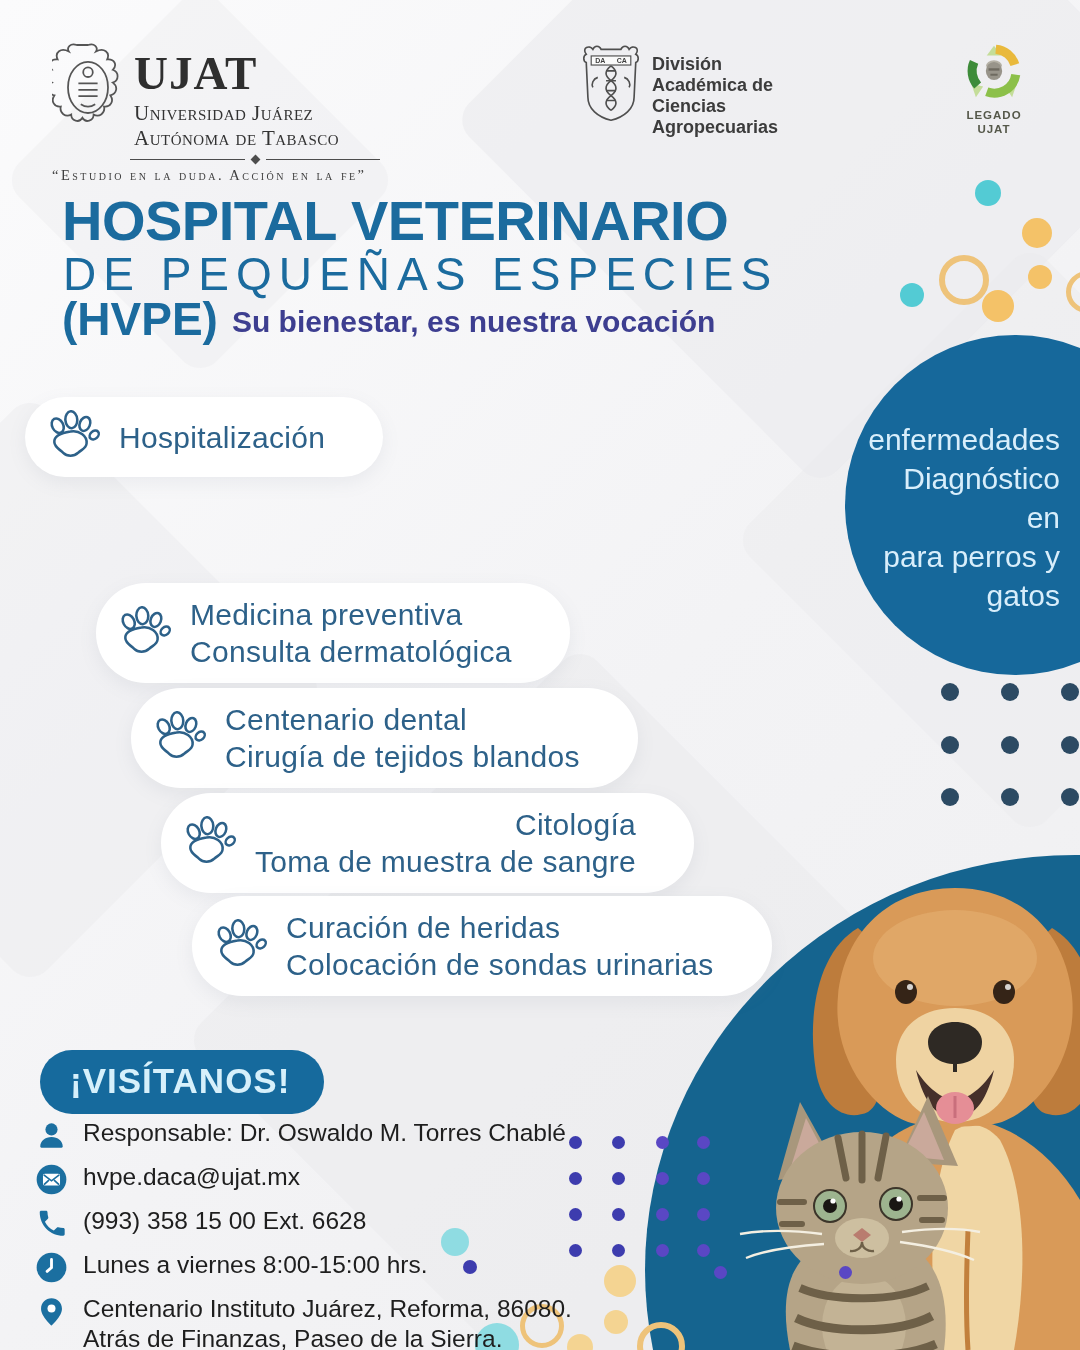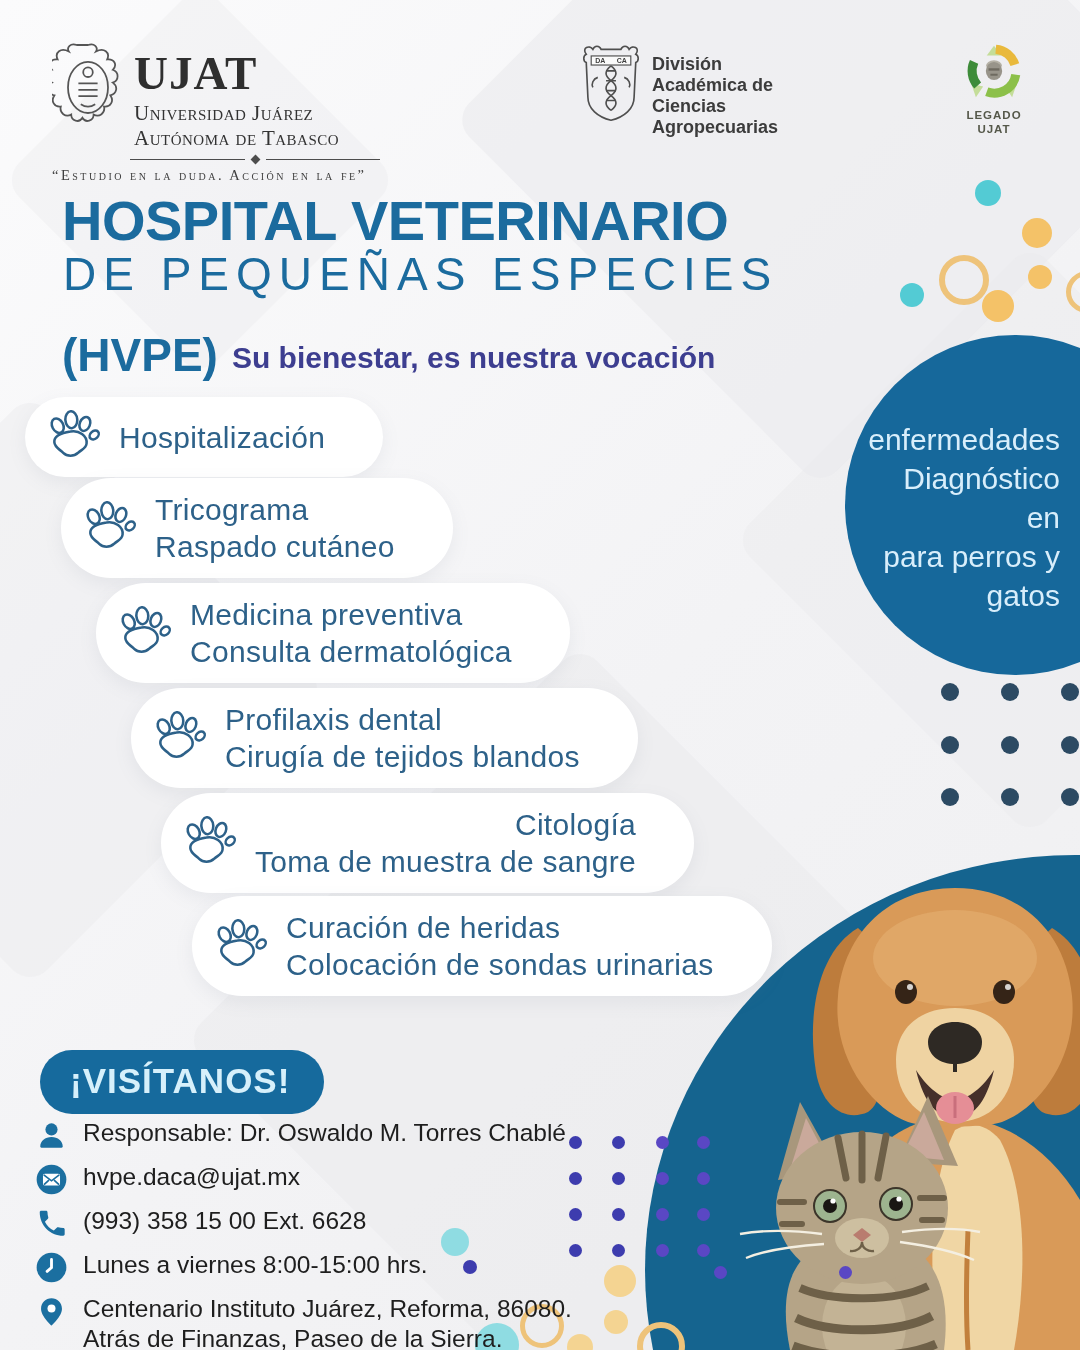--- a/index.html
+++ b/index.html
@@ -26,21 +26,21 @@
 
   .hdr-daca{position:absolute;left:578px;top:38px;display:flex;gap:8px;align-items:flex-start;}
   .daca-text{font-size:18px;font-weight:700;color:#3c3c3c;line-height:21px;margin-top:16px;}
 
   .hdr-legado{position:absolute;left:952px;top:42px;width:84px;text-align:center;}
   .legado-label{font-size:11.5px;font-weight:700;letter-spacing:1px;color:#55584a;line-height:14px;margin-top:4px;}
 
   
   .title-1{position:absolute;left:62px;top:188px;font-size:56px;font-weight:800;color:#1b6b9e;letter-spacing:-.5px;}
   .title-2{position:absolute;left:63px;top:247px;font-size:46px;font-weight:400;color:#1b6b9e;letter-spacing:7px;}
-  .title-3{position:absolute;left:62px;top:296px;display:flex;align-items:flex-end;gap:14px;margin-top:36px;}
+  .title-3{position:absolute;left:62px;top:296px;display:flex;align-items:flex-end;gap:14px;}
   .title-acr{font-size:46px;font-weight:800;color:#1b6b9e;line-height:1;}
   .title-tag{font-size:30px;font-weight:700;color:#3d3e90;line-height:1;padding-bottom:5px;}
 
   
   .pill{position:absolute;display:flex;align-items:center;gap:18px;background:#ffffff;
         border-radius:54px;padding:13px 58px 13px 20px;box-shadow:0 6px 18px rgba(120,130,150,.10);z-index:7;}
   .pill .txt{font-size:30px;font-weight:500;color:#2d6189;line-height:37px;letter-spacing:.3px;}
   .paw{width:56px;height:50px;flex:0 0 auto;}
   .p1{left:25px;top:397px;}
   .p2{left:61px;top:478px;}
@@ -277,35 +277,20 @@
             <ellipse cx="47" cy="16" rx="6" ry="8.5" transform="rotate(22 47 16)"></ellipse>
             <ellipse cx="58" cy="29" rx="4.5" ry="6" transform="rotate(48 58 29)"></ellipse>
       <path d="M30 25 C40 23 50 30 49 39 C48.5 45 43 46 39 50 C34 54.5 26 54.5 21.5 50 C17 45.5 11.5 44 11 37.5 C10.5 30 20 26.5 30 25 Z"></path>
           </g>
         </svg></span>
     <div class="txt">
         <div>Hospitalización</div>
       </div>
   </div>
 
-  <div class="pill p2">
-    <span><svg class="paw" viewBox="0 0 66 58">
-          <g fill="none" stroke="#2d6189" stroke-width="3">
-      <ellipse cx="15" cy="18" rx="6.5" ry="9" transform="rotate(-28 15 18)"></ellipse>
-            <ellipse cx="31" cy="11" rx="7" ry="10" transform="rotate(-4 31 11)"></ellipse>
-            <ellipse cx="47" cy="16" rx="6" ry="8.5" transform="rotate(22 47 16)"></ellipse>
-            <ellipse cx="58" cy="29" rx="4.5" ry="6" transform="rotate(48 58 29)"></ellipse>
-      <path d="M30 25 C40 23 50 30 49 39 C48.5 45 43 46 39 50 C34 54.5 26 54.5 21.5 50 C17 45.5 11.5 44 11 37.5 C10.5 30 20 26.5 30 25 Z"></path>
-          </g>
-        </svg></span>
-    <div class="txt">
-        <div>Tricograma</div>
-        <div>Raspado cutáneo</div>
-      </div>
-  </div>
 
   <div class="pill p3">
     <span><svg class="paw" viewBox="0 0 66 58">
           <g fill="none" stroke="#2d6189" stroke-width="3">
       <ellipse cx="15" cy="18" rx="6.5" ry="9" transform="rotate(-28 15 18)"></ellipse>
             <ellipse cx="31" cy="11" rx="7" ry="10" transform="rotate(-4 31 11)"></ellipse>
             <ellipse cx="47" cy="16" rx="6" ry="8.5" transform="rotate(22 47 16)"></ellipse>
             <ellipse cx="58" cy="29" rx="4.5" ry="6" transform="rotate(48 58 29)"></ellipse>
       <path d="M30 25 C40 23 50 30 49 39 C48.5 45 43 46 39 50 C34 54.5 26 54.5 21.5 50 C17 45.5 11.5 44 11 37.5 C10.5 30 20 26.5 30 25 Z"></path>
           </g>
@@ -320,21 +305,21 @@
     <span><svg class="paw" viewBox="0 0 66 58">
           <g fill="none" stroke="#2d6189" stroke-width="3">
       <ellipse cx="15" cy="18" rx="6.5" ry="9" transform="rotate(-28 15 18)"></ellipse>
             <ellipse cx="31" cy="11" rx="7" ry="10" transform="rotate(-4 31 11)"></ellipse>
             <ellipse cx="47" cy="16" rx="6" ry="8.5" transform="rotate(22 47 16)"></ellipse>
             <ellipse cx="58" cy="29" rx="4.5" ry="6" transform="rotate(48 58 29)"></ellipse>
       <path d="M30 25 C40 23 50 30 49 39 C48.5 45 43 46 39 50 C34 54.5 26 54.5 21.5 50 C17 45.5 11.5 44 11 37.5 C10.5 30 20 26.5 30 25 Z"></path>
           </g>
         </svg></span>
     <div class="txt">
-        <div>Profilaxis dental</div>
+        <div>Centenario dental</div>
         <div>Cirugía de tejidos blandos</div>
       </div>
   </div>
 
   <div class="pill p5">
     <span><svg class="paw" viewBox="0 0 66 58">
           <g fill="none" stroke="#2d6189" stroke-width="3">
       <ellipse cx="15" cy="18" rx="6.5" ry="9" transform="rotate(-28 15 18)"></ellipse>
             <ellipse cx="31" cy="11" rx="7" ry="10" transform="rotate(-4 31 11)"></ellipse>
             <ellipse cx="47" cy="16" rx="6" ry="8.5" transform="rotate(22 47 16)"></ellipse>

